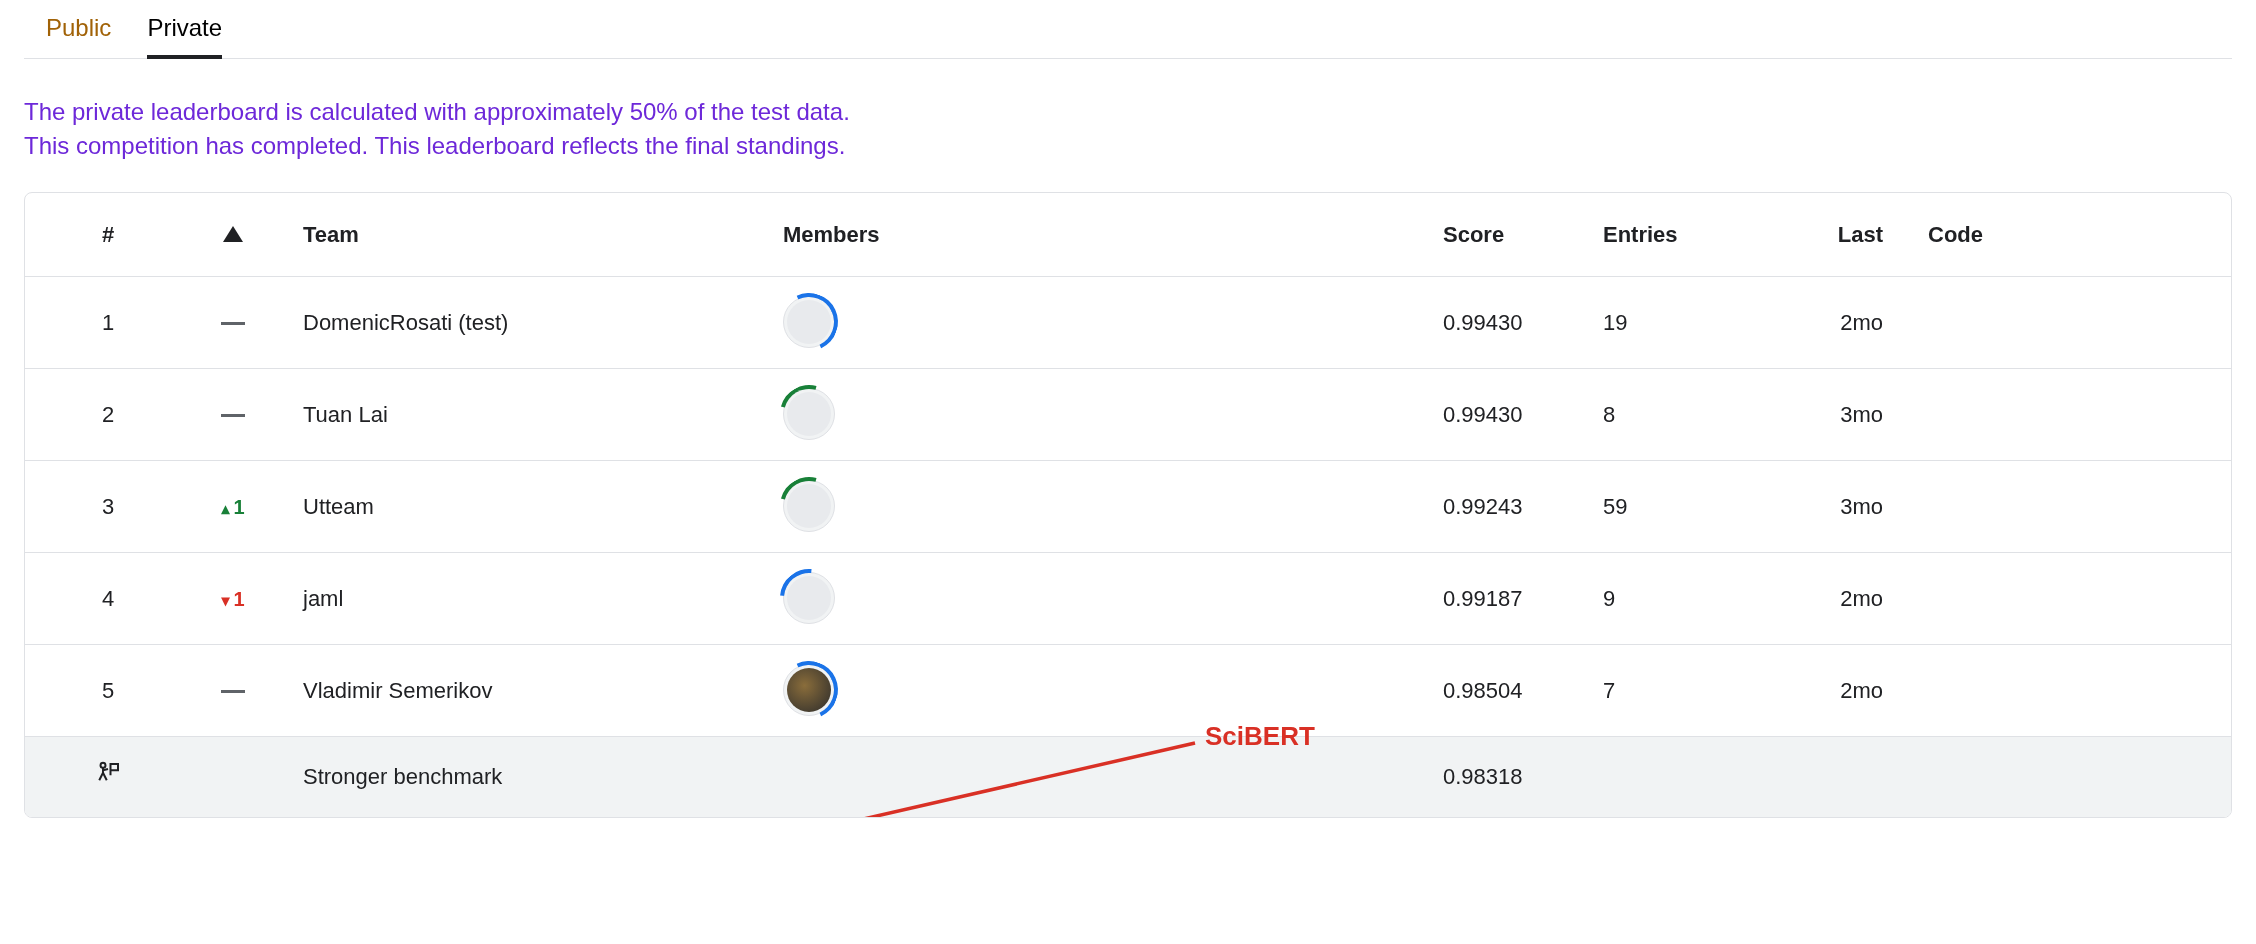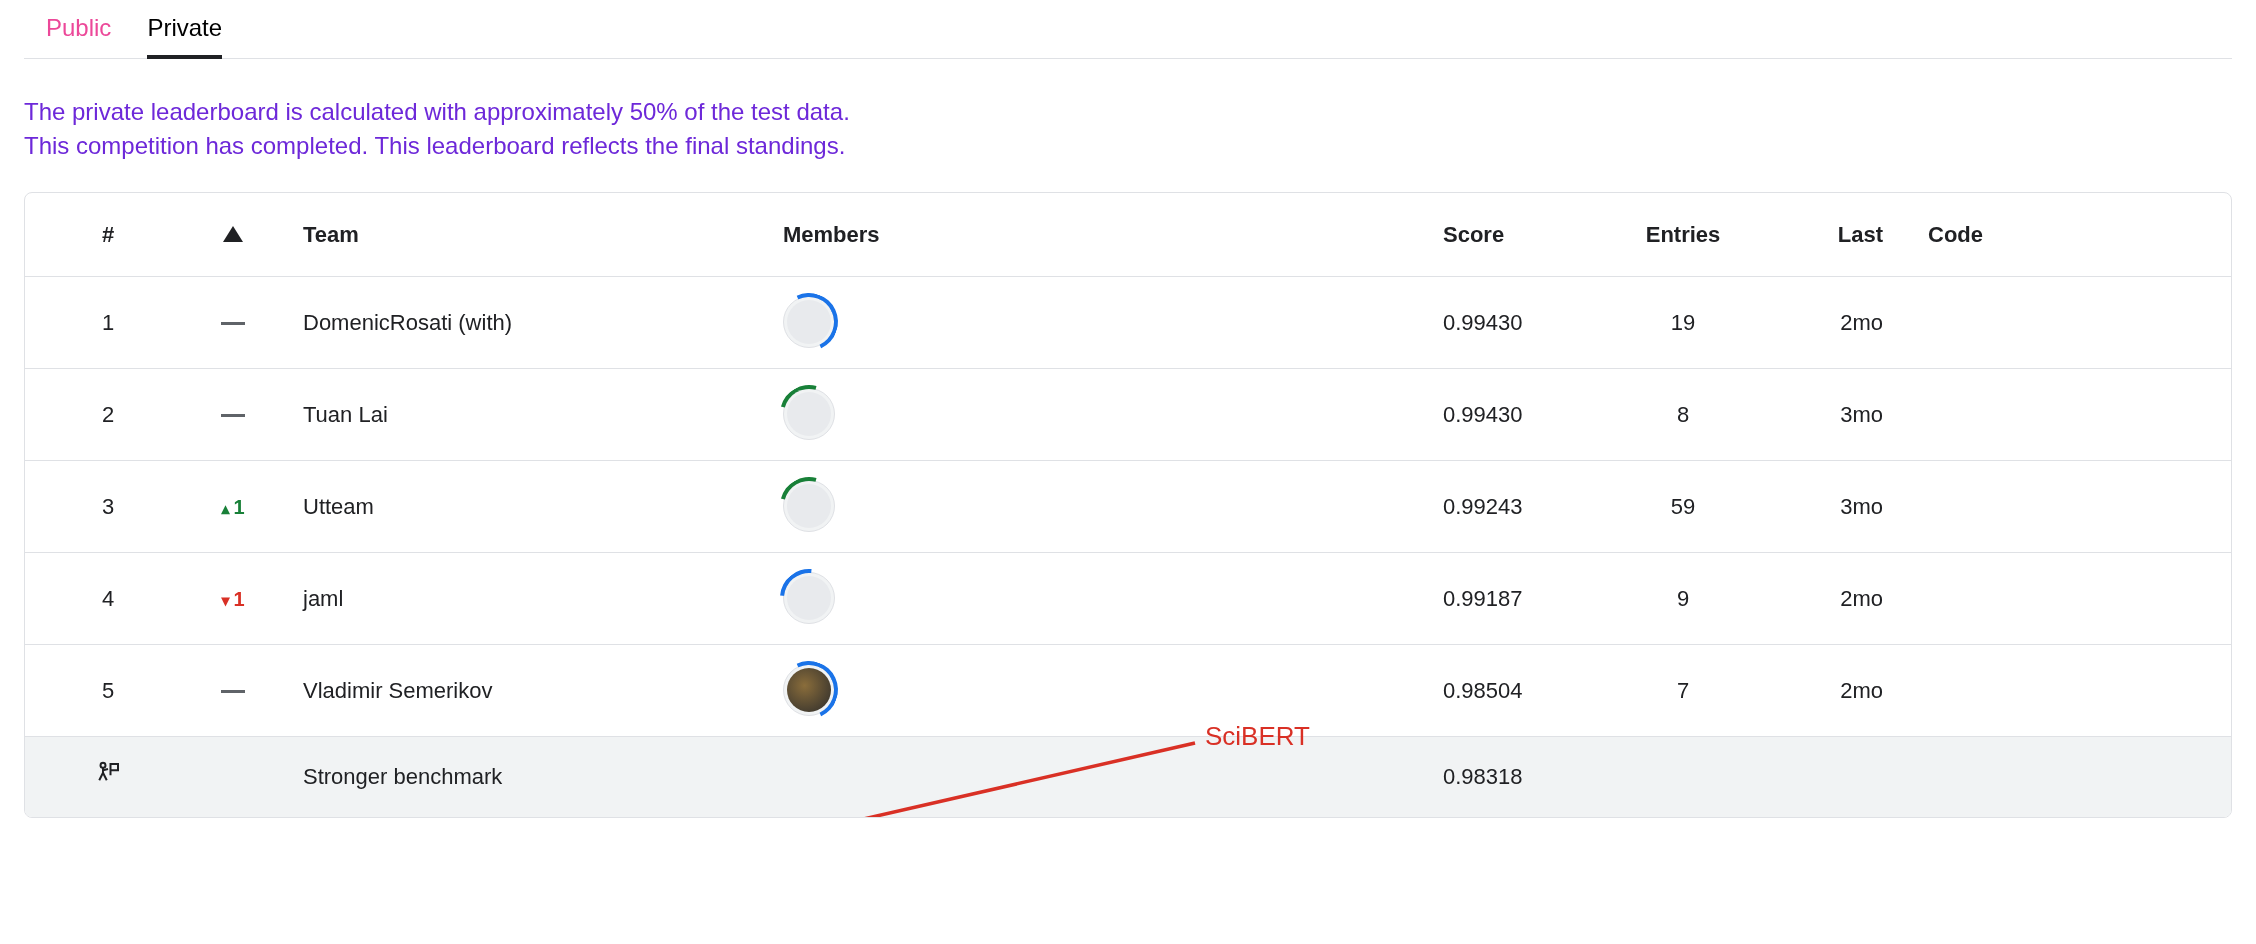--- a/index.html
+++ b/index.html
@@ -15,21 +15,21 @@
       display: flex;
       gap: 36px;
       border-bottom: 1px solid #dfe1e5;
       padding-top: 14px;
       padding-left: 22px;
     }
     .tab {
       padding-bottom: 16px;
       cursor: pointer;
       font-size: 24px;
-      color: #ec4899;
+      color: #a16207;
       position: relative;
     }
     .tab.active {
       color: #000000;
       font-weight: 400;
     }
     .tab.active::after {
       content: "";
       position: absolute;
       left: 0; right: 0; bottom: -1px;
@@ -68,21 +68,21 @@
     .lb-row.benchmark {
       background: #f1f3f4;
       height: 80px;
       border-bottom: none;
     }
     .col-rank { text-align: center; }
     .col-delta { text-align: center; color: #5f6368; }
     .col-team { }
     .col-members { }
     .col-score { text-align: left; }
-    .col-entries { text-align: center; }
+    .col-entries { text-align: left; }
     .col-last { text-align: right; }
     .col-code { text-align: right; }
     .delta-dash {
       display: inline-block;
       width: 24px;
       height: 3px;
       background: #5f6368;
       vertical-align: middle;
     }
     .delta-up { color: #188038; font-weight: 700; font-size: 20px; }
@@ -123,21 +123,21 @@
       top: 484px;
       width: 640px;
       height: 190px;
     }
     .annotation-label {
       position: absolute;
       left: 460px;
       top: 44px;
       color: #d93025;
       font-size: 26px;
-      font-weight: 400;
+      font-weight: 700;
     }
     .triangle-icon {
       display: inline-block;
       width: 0; height: 0;
       border-left: 10px solid transparent;
       border-right: 10px solid transparent;
       border-bottom: 16px solid #202124;
     }
   </style>
 </head>
@@ -163,21 +163,21 @@
     <div class="col-score">Score</div>
     <div class="col-entries">Entries</div>
     <div class="col-last">Last</div>
     <div class="col-code">Code</div>
   </div>
 
   <div id="rows-container">
   <div class="lb-row">
     <div class="col-rank">1</div>
     <div class="col-delta"><span class="delta-dash"></span></div>
-    <div class="col-team">DomenicRosati (with)</div>
+    <div class="col-team">DomenicRosati (test)</div>
     <div class="col-members">
       <span class="avatar">
         <span class="avatar-ring ring-blue"></span>
         <span class="avatar-inner"></span>
       </span>
     </div>
     <div class="col-score">0.99430</div>
     <div class="col-entries">19</div>
     <div class="col-last">2mo</div>
     <div class="col-code"></div>

